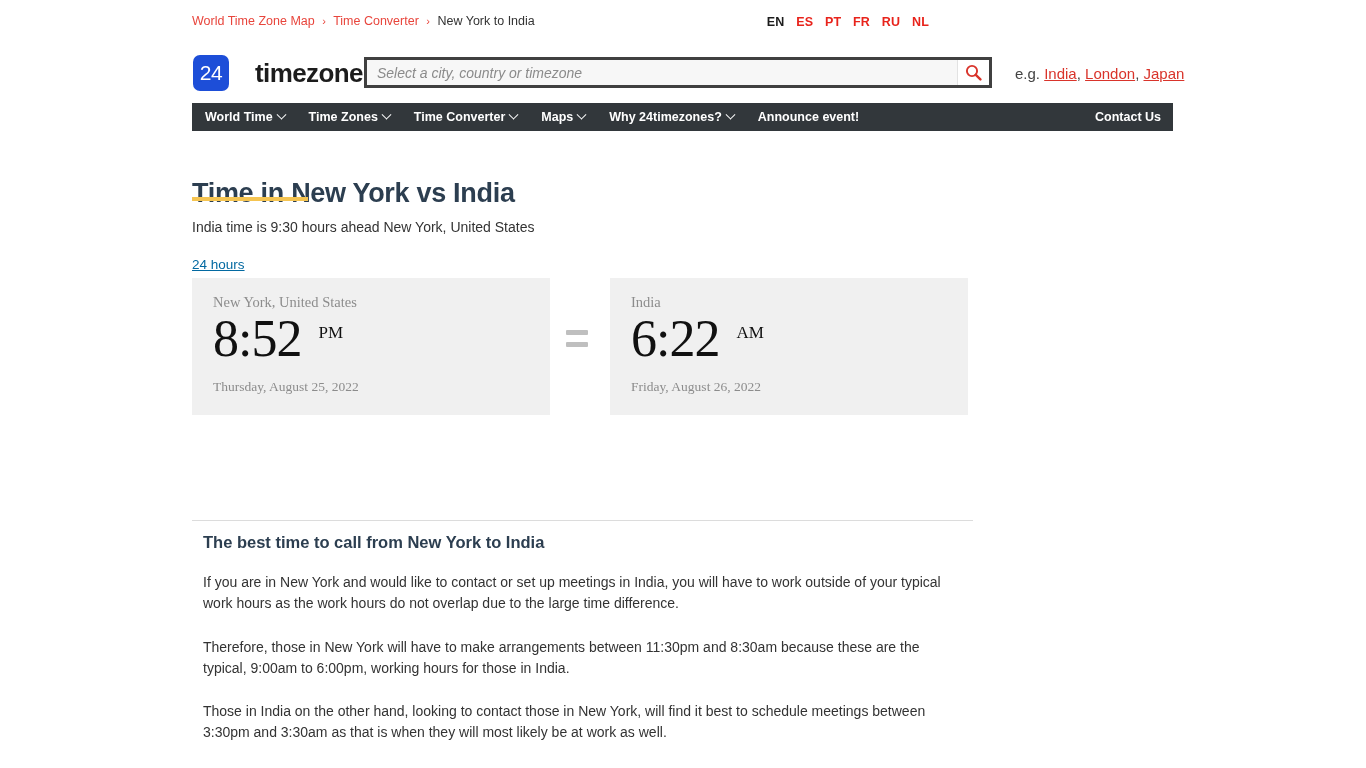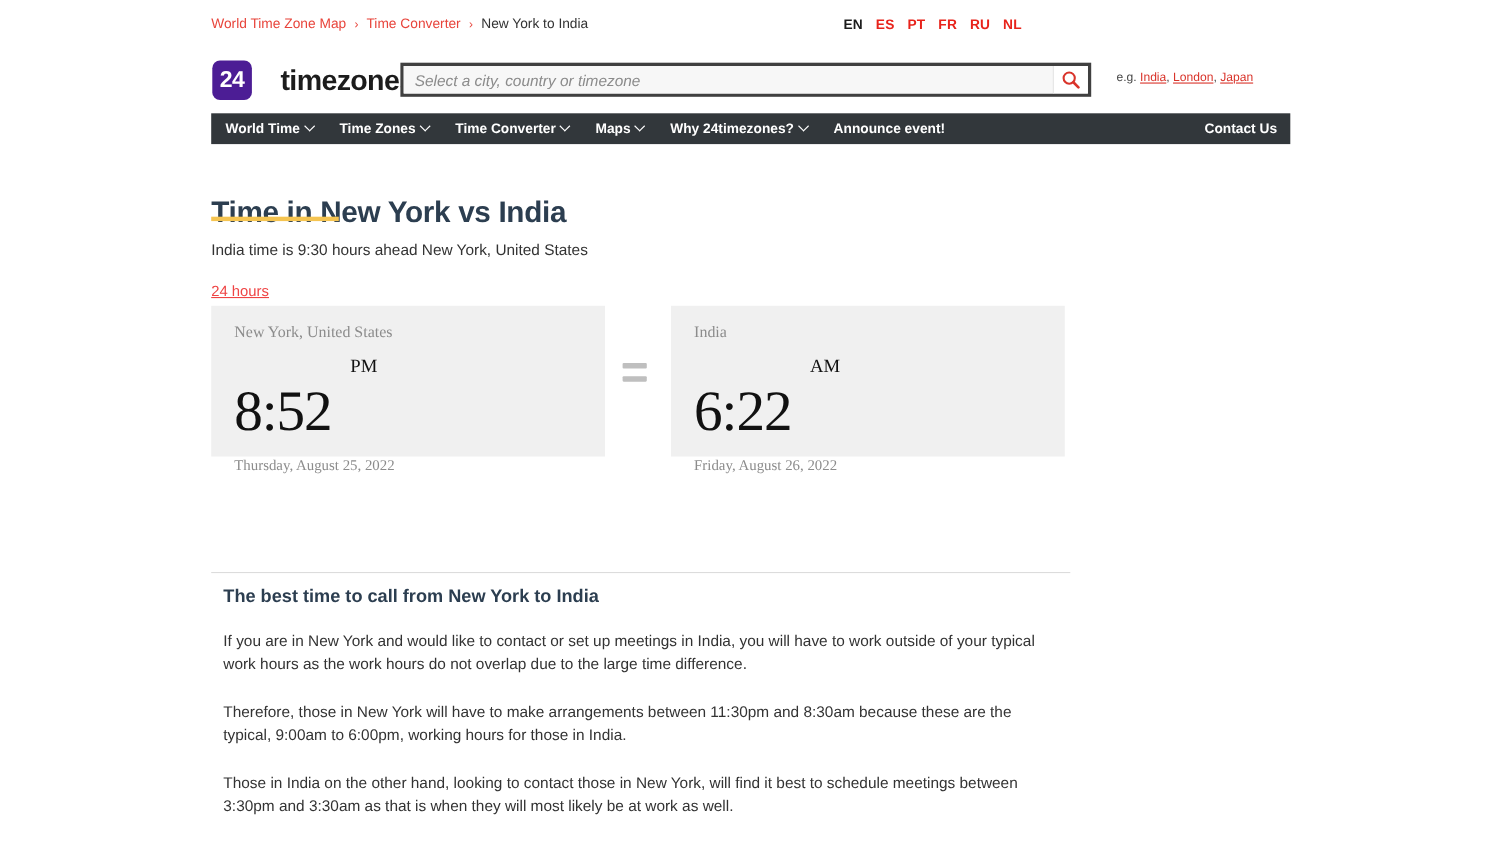--- a/index.html
+++ b/index.html
@@ -34,22 +34,22 @@
   .langs a:first-child { margin-left: 0; }
   .langs a.active { color: #1c1c1c; }
 
   
   .logo-wrap {
     position: absolute; left: 193px; top: 55px;
     display: flex; align-items: center;
   }
   .logo-badge {
     width: 36px; height: 36px; border-radius: 7px;
-    background: #4c1d95;
-    color: #fff; font-size: 21px; font-weight: bold;
+    background: #1d4ed8;
+    color: #fff; font-size: 21px; font-weight: normal;
     display: flex; align-items: center; justify-content: center;
     letter-spacing: -0.5px;
   }
   .logo-word {
     margin-left: 26px;
     font-size: 26px; font-weight: bold; color: #1c1c1c;
     letter-spacing: -0.6px;
   }
 
   .search-box {
@@ -69,21 +69,21 @@
   .search-input::placeholder { color: #8b8b8b; font-style: italic; opacity: 1; }
   .search-btn {
     width: 32px; background: #fff;
     border: none; border-left: 1px solid #e2e2e2;
     display: flex; align-items: center; justify-content: center;
     cursor: pointer; padding: 0;
   }
 
   .examples {
     position: absolute; left: 1015px; top: 65px;
-    font-size: 11px; color: #444; white-space: nowrap;
+    font-size: 15px; color: #444; white-space: nowrap;
   }
   .examples a { color: #d9342b; text-decoration: underline; }
 
   
   .navbar {
     position: absolute; left: 192px; top: 103px;
     width: 981px; height: 28px;
     background: #32373b;
     display: flex; align-items: center;
   }
@@ -112,21 +112,21 @@
   .title-rule {
     position: absolute; left: 192px; top: 197px;
     width: 116px; height: 4px; background: #f5c451;
   }
   .subtitle {
     position: absolute; left: 192px; top: 219px;
     font-size: 14px; color: #333;
   }
   .hours-link {
     position: absolute; left: 192px; top: 257px;
-    font-size: 13.5px; color: #ef4444;
+    font-size: 13.5px; color: #0369a1;
     cursor: pointer;
   }
 
   
   .cards { position: absolute; left: 192px; top: 278px; }
   .card {
     position: absolute; top: 0;
     width: 358px; height: 137px;
     background: #f0f0f0;
     padding: 16px 0 0 21px;
@@ -134,21 +134,21 @@
   }
   .card.left  { left: 0px; }
   .card.right { left: 418px; }
   .card-city {
     font-size: 14.5px; color: #8c8c8c;
     margin-bottom: 2px;
   }
   .card-time-row { display: flex; align-items: flex-start; }
   .card-time {
     font-size: 52px; color: #111; line-height: 1.0;
-    font-weight: 400; letter-spacing: -1px; margin-top: 36px;
+    font-weight: 400; letter-spacing: -1px;
   }
   .card-ampm {
     font-size: 17px; color: #111; margin-left: 17px; margin-top: 10px;
   }
   .card-date {
     margin-top: 14px;
     font-size: 13.5px; color: #8c8c8c;
   }
   .equals {
     position: absolute; left: 374px; top: 52px;

